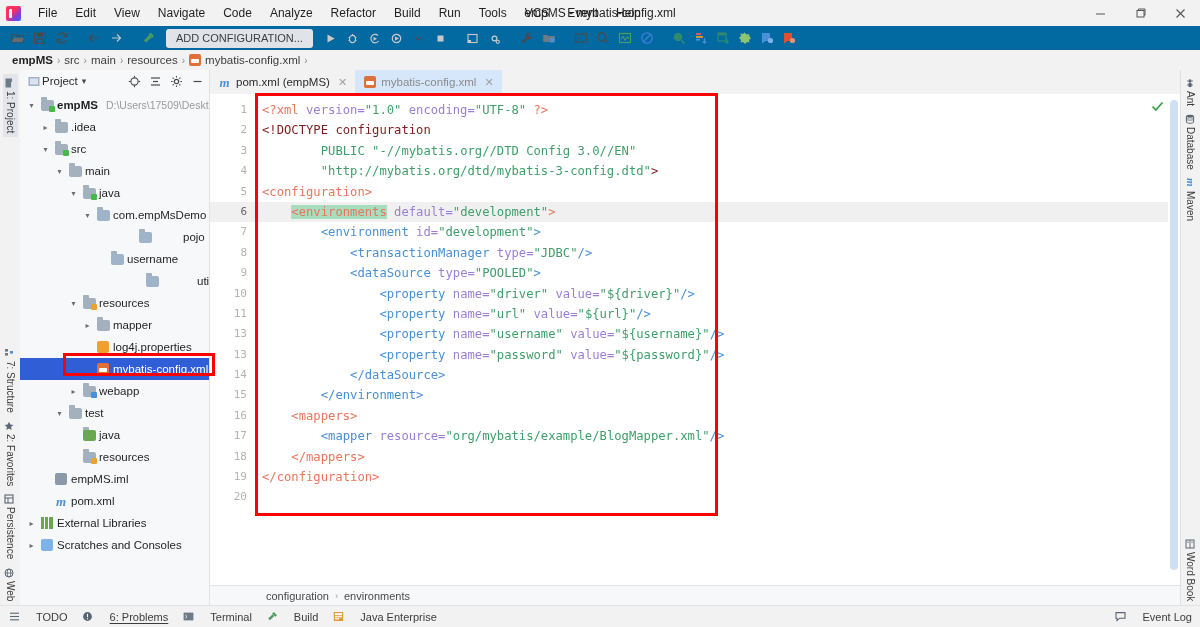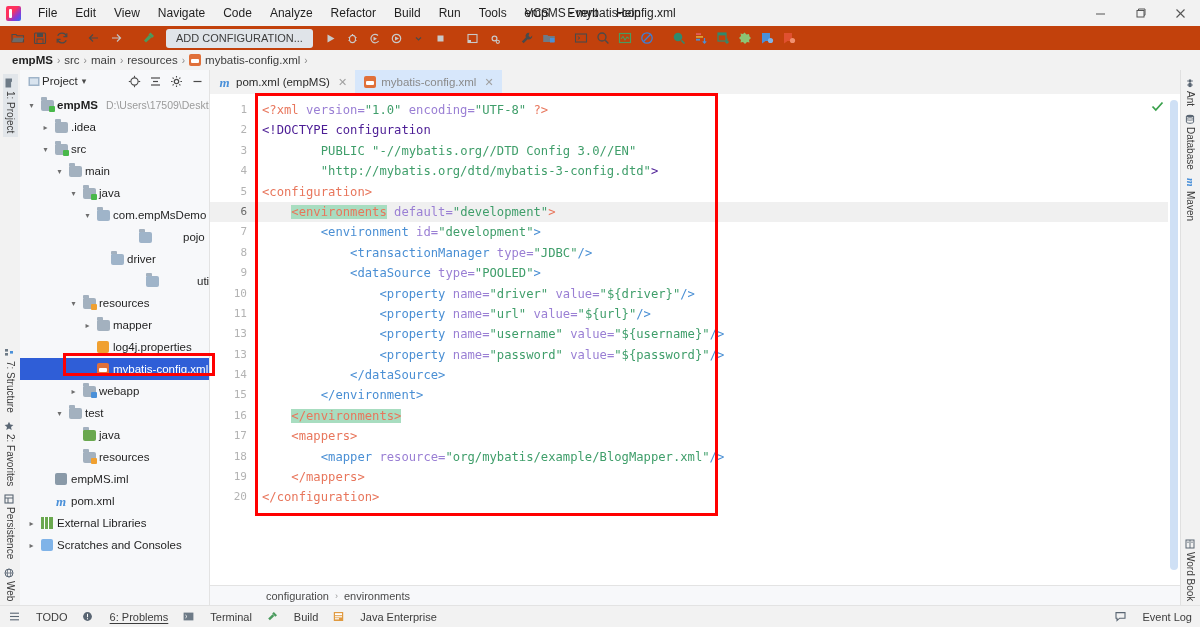--- a/index.html
+++ b/index.html
@@ -17,21 +17,21 @@
   .app-logo { width:15px; height:15px; margin-right:8px; position:relative; border-radius:2px;
     background:linear-gradient(135deg,#fe315d 0%,#fe315d 40%,#8a3bd6 70%,#2d6ef5 100%); flex:0 0 15px; }
   .app-logo::after{content:"";position:absolute;left:3px;top:3px;width:3px;height:9px;background:#fff;border-radius:1px;}
   .menubar { display:flex; align-items:center; gap:0px; }
   .menu-item { padding:3px 9px; font-size:12px; color:#1f1f1f; cursor:default; white-space:nowrap; }
   .win-title { position:absolute; left:0; right:0; text-align:center; font-size:12px; color:#1f1f1f; pointer-events:none; }
   .win-ctrls { margin-left:auto; display:flex; height:26px; }
   .win-btn { width:40px; height:26px; display:flex; align-items:center; justify-content:center; color:#555; font-size:12px; }
 
   
-  .toolbar { height:24px; background:#c2410c; display:flex; align-items:center; padding-left:8px; gap:2px; flex:0 0 24px; }
+  .toolbar { height:24px; background:#0369a1; display:flex; align-items:center; padding-left:8px; gap:2px; flex:0 0 24px; }
   .tb { width:20px; height:20px; display:flex; align-items:center; justify-content:center; border-radius:3px; }
   .tb svg { display:block; }
   .tb-sep { width:8px; }
   .add-config { height:19px; background:#e0e4e9; border-radius:3px; font-size:11px; color:#3c3c3c;
       display:flex; align-items:center; padding:0 10px; margin:0 6px; white-space:nowrap; }
 
   
   .crumbbar { height:20px; background:#f2f2f2; display:flex; align-items:center; padding-left:12px; gap:4px; font-size:11.5px; flex:0 0 20px; color:#3c3c3c;}
   .crumb { white-space:nowrap; }
   .crumb.b { font-weight:bold; color:#1f1f1f; }
@@ -77,21 +77,21 @@
   .gline.cur { color:#666; background:#f0f0f0;}
   .codearea { flex:1; position:relative; padding-top:6px; overflow:hidden; }
   .cline { height:20.4px; line-height:20.4px; font-family:"DejaVu Sans Mono", monospace; font-size:12.2px; white-space:pre; padding-left:6px; }
   .cline.cur { background:#f0f0f0; }
   .t-punc { color:#7a7a7a; }
   .t-tag  { color:#e8765c; }
   .t-tag2 { color:#4a8fd4; }
   .t-attr { color:#9a7fd4; }
   .t-val  { color:#3f9e6a; }
   .t-pi   { color:#e8765c; }
-  .t-doct { color:#4c1d95;margin-top:12px; }
+  .t-doct { color:#7f1d1d;margin-top:12px; }
   .hl-tag { background:#a8ddc0; color:#e8765c; }
 
   
   .redbox { position:absolute; border:3px solid #ff0000; pointer-events:none; }
 
   .edscroll { width:12px; flex:0 0 12px; background:#fff; position:relative; }
   .edthumb { position:absolute; left:2px; top:6px; width:8px; height:470px; background:#cfe0f5; border-radius:4px; }
   .checkmark { position:absolute; right:16px; top:6px; color:#3aa14c; font-size:13px; font-weight:bold; }
 
   
@@ -485,21 +485,21 @@
             <span class="nico">
               <span class="folder pkg"></span>
             </span>
             <span class="nlabel">pojo</span>
           </div>
           <div class="node" style="padding-left: 76px;">
             <span class="arrow"></span>
             <span class="nico">
               <span class="folder pkg"></span>
             </span>
-            <span class="nlabel">driver</span>
+            <span class="nlabel">username</span>
           </div>
           <div class="node" style="padding-left: 76px; gap: 38px;">
             <span class="arrow"></span>
             <span class="nico">
               <span class="folder pkg"></span>
             </span>
             <span class="nlabel">util</span>
           </div>
           <div class="node" style="padding-left: 48px;">
             <span class="arrow">▾</span>
@@ -637,21 +637,20 @@
             <div class="cline cur"><span class="t-punc">    </span><span class="hl-tag">&lt;environments</span><span class="t-attr"> default=</span><span class="t-val">"development"</span><span class="t-tag">&gt;</span></div>
             <div class="cline"><span class="t-punc">        </span><span class="t-tag2">&lt;environment</span><span class="t-attr"> id=</span><span class="t-val">"development"</span><span class="t-tag2">&gt;</span></div>
             <div class="cline"><span class="t-punc">            </span><span class="t-tag2">&lt;transactionManager</span><span class="t-attr"> type=</span><span class="t-val">"JDBC"</span><span class="t-tag2">/&gt;</span></div>
             <div class="cline"><span class="t-punc">            </span><span class="t-tag2">&lt;dataSource</span><span class="t-attr"> type=</span><span class="t-val">"POOLED"</span><span class="t-tag2">&gt;</span></div>
             <div class="cline"><span class="t-punc">                </span><span class="t-tag2">&lt;property</span><span class="t-attr"> name=</span><span class="t-val">"driver"</span><span class="t-attr"> value=</span><span class="t-val">"${driver}"</span><span class="t-tag2">/&gt;</span></div>
             <div class="cline"><span class="t-punc">                </span><span class="t-tag2">&lt;property</span><span class="t-attr"> name=</span><span class="t-val">"url"</span><span class="t-attr"> value=</span><span class="t-val">"${url}"</span><span class="t-tag2">/&gt;</span></div>
             <div class="cline"><span class="t-punc">                </span><span class="t-tag2">&lt;property</span><span class="t-attr"> name=</span><span class="t-val">"username"</span><span class="t-attr"> value=</span><span class="t-val">"${username}"</span><span class="t-tag2">/&gt;</span></div>
             <div class="cline"><span class="t-punc">                </span><span class="t-tag2">&lt;property</span><span class="t-attr"> name=</span><span class="t-val">"password"</span><span class="t-attr"> value=</span><span class="t-val">"${password}"</span><span class="t-tag2">/&gt;</span></div>
             <div class="cline"><span class="t-punc">            </span><span class="t-tag2">&lt;/dataSource&gt;</span></div>
             <div class="cline"><span class="t-punc">        </span><span class="t-tag2">&lt;/environment&gt;</span></div>
-            <div class="cline"><span class="t-punc">    </span><span class="hl-tag">&lt;/environments&gt;</span></div>
             <div class="cline"><span class="t-punc">    </span><span class="t-tag">&lt;mappers&gt;</span></div>
             <div class="cline"><span class="t-punc">        </span><span class="t-tag2">&lt;mapper</span><span class="t-attr"> resource=</span><span class="t-val">"org/mybatis/example/BlogMapper.xml"</span><span class="t-tag2">/&gt;</span></div>
             <div class="cline"><span class="t-punc">    </span><span class="t-tag">&lt;/mappers&gt;</span></div>
             <div class="cline"><span class="t-tag">&lt;/configuration&gt;</span></div>
           </div>
         <div class="edscroll">
           <div class="edthumb"></div>
         </div>
         <div class="checkmark">
           <svg width="13" height="13" viewBox="0 0 13 13">

